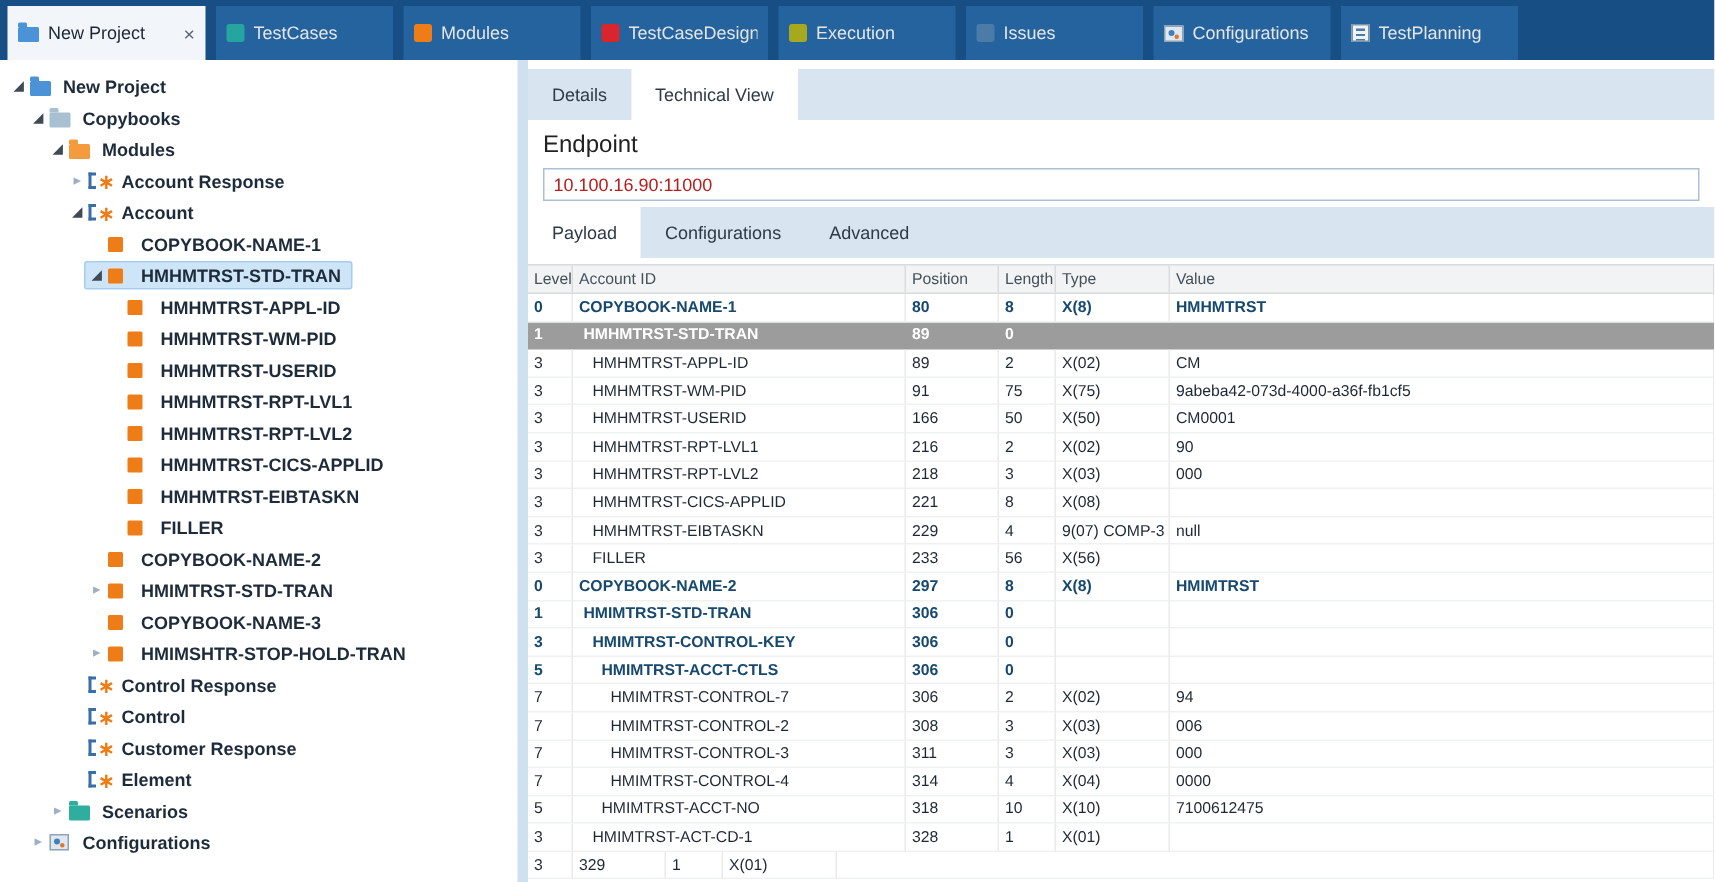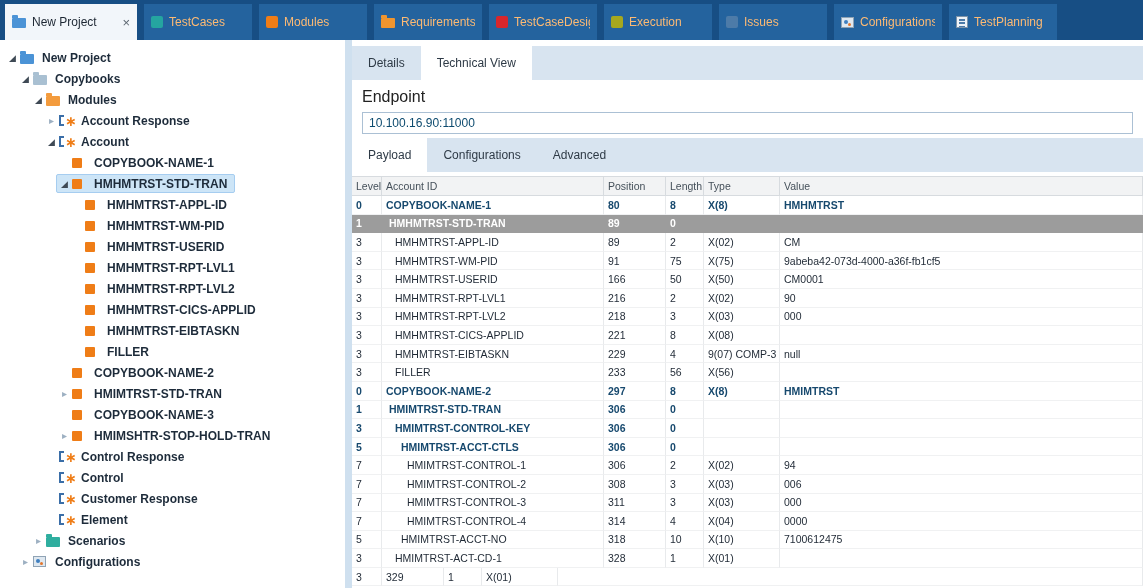--- a/index.html
+++ b/index.html
@@ -11,25 +11,25 @@
   }
 
   
   .topbar {
     height: 40px; flex-shrink: 0;
     background: var(--topbar-bg, #174e84);
     display: flex; align-items: stretch;
     padding: 4px 0 0 5px; gap: 7px;
   }
   .toptab {
-    width: 108px; flex-shrink: 0;
+    width: 118px; flex-shrink: 0;
     display: flex; align-items: center; gap: 6px;
     padding: 0 7px;
     background: var(--topbar-tab-bg, #24639e);
-    color: #fdba74; font-size: 12px; white-space: nowrap; cursor: default;
+    color: #e5e5e5; font-size: 12px; white-space: nowrap; cursor: default;
   }
   .toptab.active { background: var(--active-tab-bg, #f2f6fa); color: #1d2733; width: 132px; }
   .tlabel { overflow: hidden; }
   .tclose { margin-left: auto; color: #5c6670; font-size: 13px; line-height: 1; }
 
   
   .ic { flex-shrink: 0; display: inline-block; }
   .ic-square { width: 12px; height: 12px; border-radius: 2px; background: #888; }
   .ic-folder { width: 14px; height: 10px; border-radius: 1px; position: relative; margin-top: 2px; background: #f39b3d; }
   .ic-folder::before {
@@ -69,21 +69,21 @@
   
   .main { flex: 1; min-width: 0; display: flex; flex-direction: column; padding-top: 6px; background: #fff; }
   .tabstrip { height: 34px; flex-shrink: 0; background: var(--strip-bg, #d8e4f0); display: flex; align-items: stretch; }
   .stab { padding: 0 16px; display: flex; align-items: center; font-size: 12px; color: #2e3a46; cursor: default; }
   .stab.active { background: #fff; }
 
   .endpoint { height: 58px; flex-shrink: 0; padding: 8px 10px; background: #fff; }
   .ep-label { font-size: 16px; color: #222; margin-bottom: 6px; }
   .ep-input {
     width: 100%; height: 22px; border: 1px solid #abc0d4; background: #fff;
-    font-family: inherit; font-size: 12px; padding: 0 6px; color: #0c4a6e;
+    font-family: inherit; font-size: 12px; padding: 0 6px; color: #b91c1c;
   }
 
   
   .grid { flex: 1; min-height: 0; display: flex; flex-direction: column; overflow: hidden; font-size: 10.5px; margin-top: 4px; }
   .ghead {
     display: flex; height: 20px; flex-shrink: 0;
     background: #f2f3f4; color: #45505a;
     border-top: 1px solid #d7dbdf; border-bottom: 1px solid #d7dbdf;
   }
   .gh { display: flex; align-items: center; padding: 0 4px; border-right: 1px solid #d7dbdf; white-space: nowrap; overflow: hidden; }
@@ -113,24 +113,20 @@
       <span class="tlabel">New Project</span>
       <span class="tclose">×</span>
     </div>
     <div class="toptab">
       <span class="ic ic-square" style="background: rgb(37, 165, 160);"></span>
       <span class="tlabel">TestCases</span>
     </div>
     <div class="toptab">
       <span class="ic ic-square" style="background: rgb(239, 125, 23);"></span>
       <span class="tlabel">Modules</span>
-    </div>
-    <div class="toptab">
-      <span class="ic ic-folder" style="background: rgb(240, 149, 46);"></span>
-      <span class="tlabel">Requirements</span>
     </div>
     <div class="toptab">
       <span class="ic ic-square" style="background: rgb(216, 38, 44);"></span>
       <span class="tlabel">TestCaseDesign</span>
     </div>
     <div class="toptab">
       <span class="ic ic-square" style="background: rgb(166, 168, 30);"></span>
       <span class="tlabel">Execution</span>
     </div>
     <div class="toptab">
@@ -525,21 +521,21 @@
           <div class="grow group">
             <div class="gc c0">5</div>
             <div class="gc c1" style="padding-left: 19px;">HMIMTRST-ACCT-CTLS</div>
             <div class="gc c2">306</div>
             <div class="gc c3">0</div>
             <div class="gc c4"></div>
             <div class="gc c5"></div>
           </div>
           <div class="grow">
             <div class="gc c0">7</div>
-            <div class="gc c1" style="padding-left: 25px;">HMIMTRST-CONTROL-1</div>
+            <div class="gc c1" style="padding-left: 25px;">HMIMTRST-CONTROL-7</div>
             <div class="gc c2">306</div>
             <div class="gc c3">2</div>
             <div class="gc c4">X(02)</div>
             <div class="gc c5">94</div>
           </div>
           <div class="grow">
             <div class="gc c0">7</div>
             <div class="gc c1" style="padding-left: 25px;">HMIMTRST-CONTROL-2</div>
             <div class="gc c2">308</div>
             <div class="gc c3">3</div>

